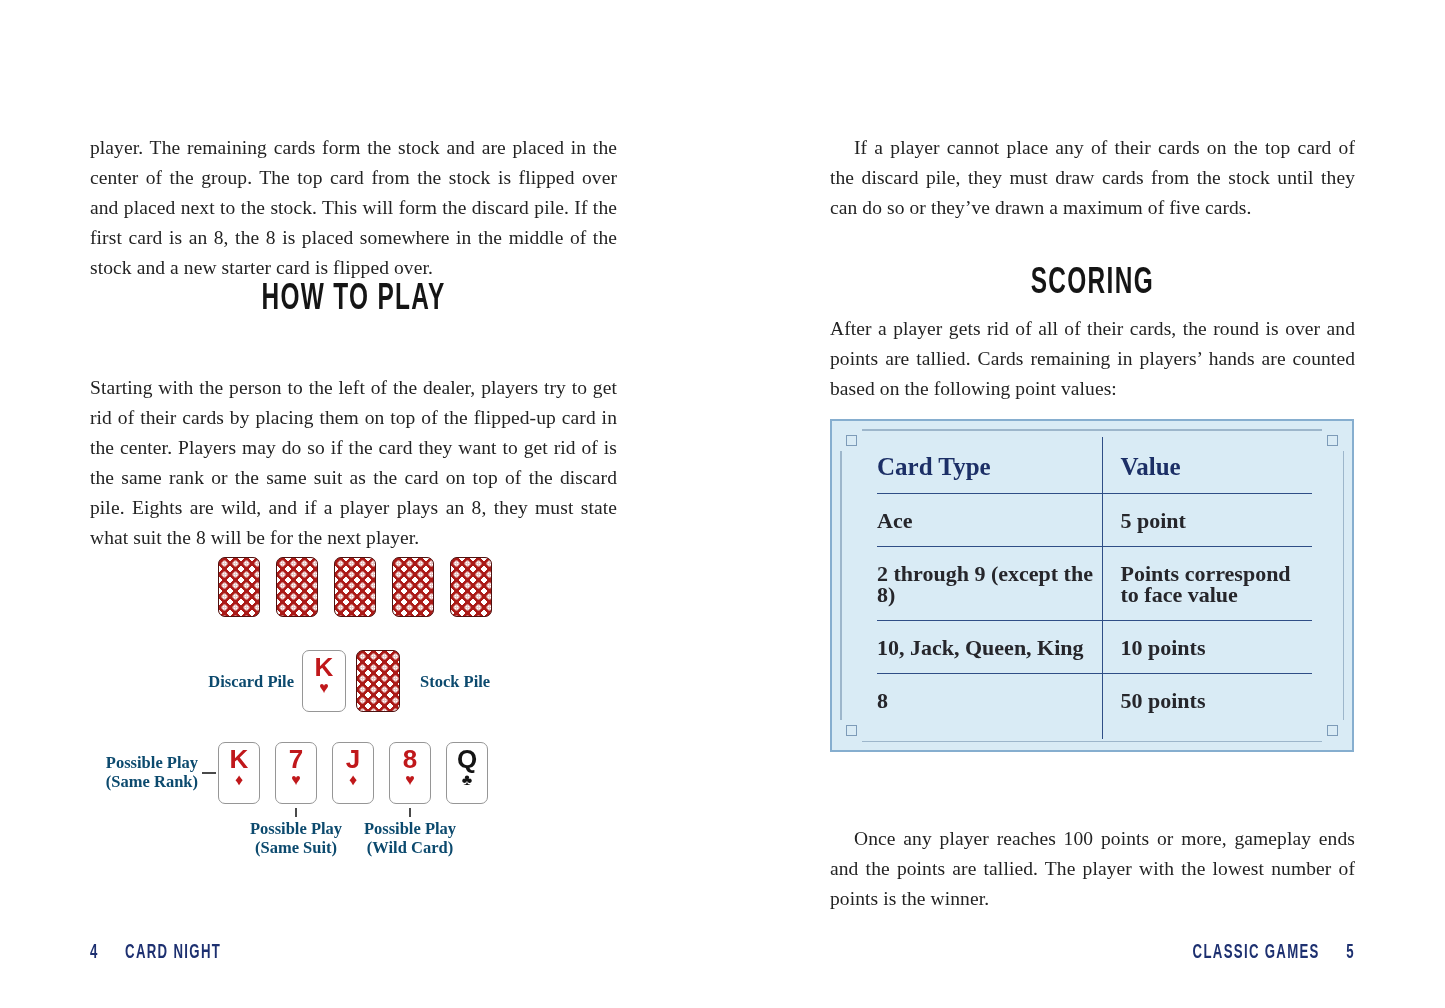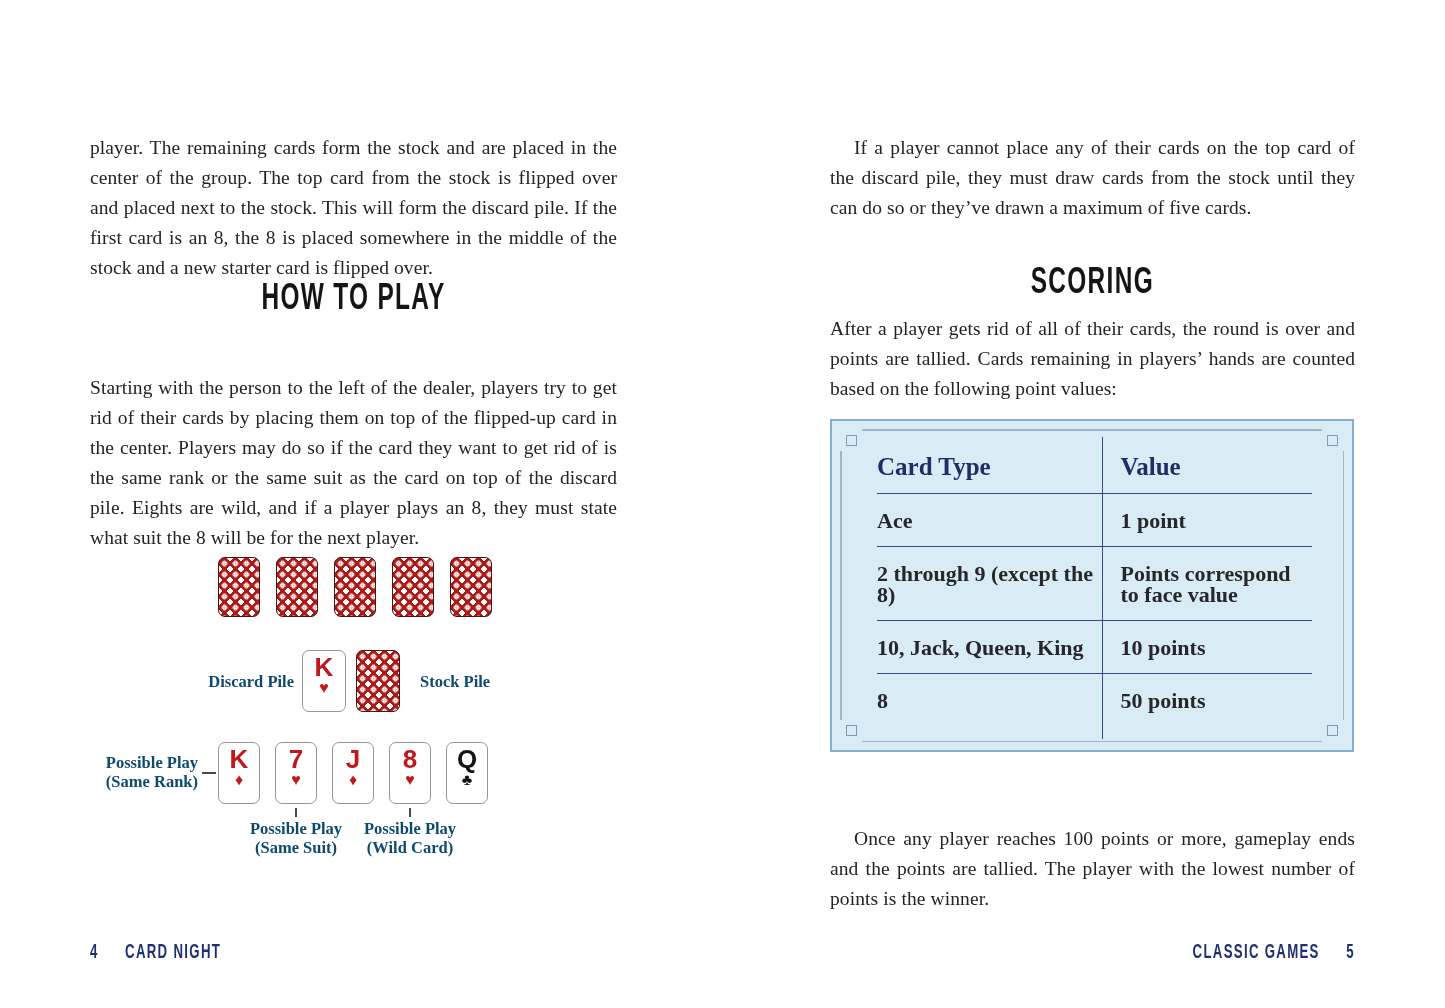--- a/index.html
+++ b/index.html
@@ -208,21 +208,21 @@
   <table class="score-table">
     <thead>
       <tr>
         <th class="col-card">Card Type</th>
         <th class="col-value">Value</th>
       </tr>
     </thead>
     <tbody>
       <tr>
         <td>Ace</td>
-        <td class="col-value">1 point</td>
+        <td class="col-value">5 point</td>
       </tr>
       <tr>
         <td>2 through 9 (except the 8)</td>
         <td class="col-value">Points correspond to face value</td>
       </tr>
       <tr>
         <td>10, Jack, Queen, King</td>
         <td class="col-value">10 points</td>
       </tr>
       <tr class="last-row">

